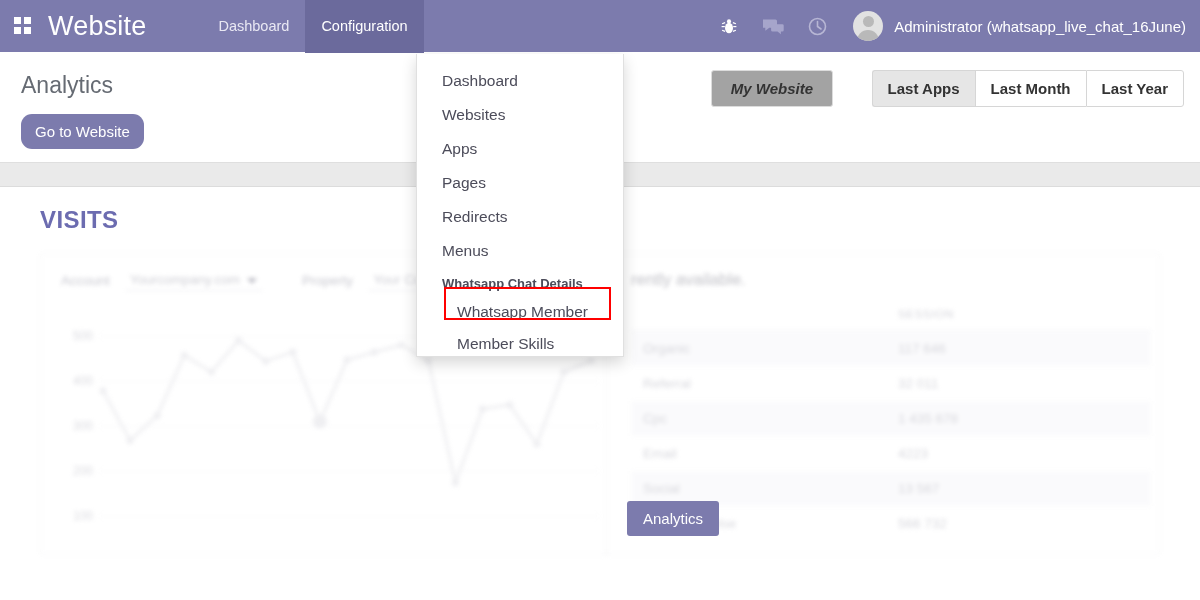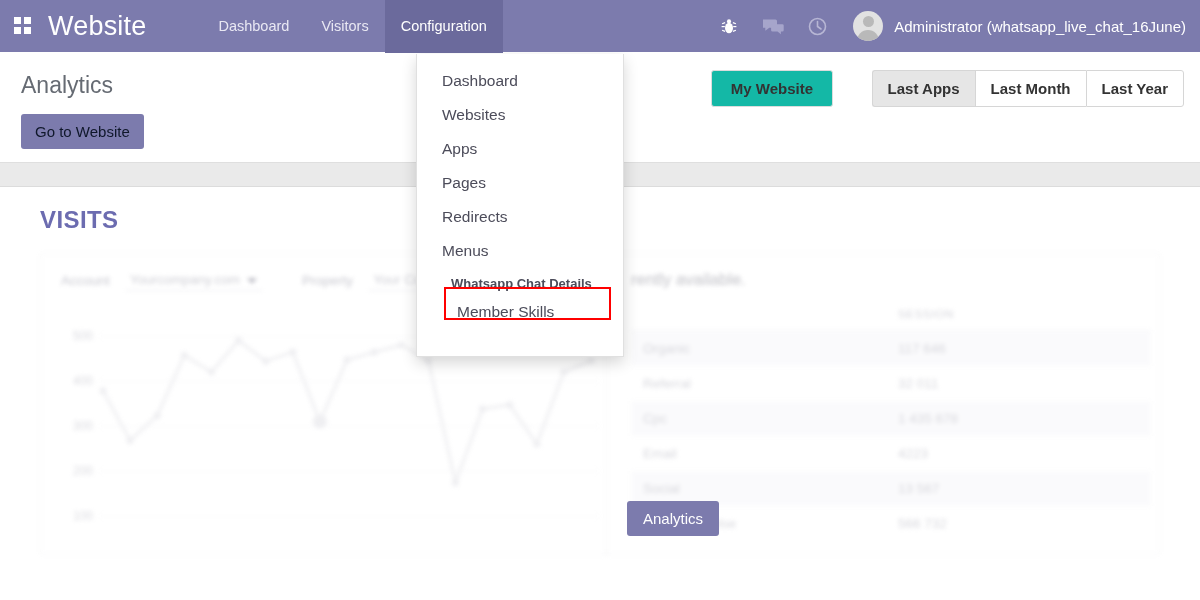--- a/index.html
+++ b/index.html
@@ -78,31 +78,31 @@
     width: 1200px; height: 109px;
     background: #ffffff;
     border-bottom: 1px solid #dfdfdf;
   }
   .page-title {
     position: absolute; left: 21px; top: 18px;
     font-size: 23px; color: #666b73; font-weight: 400;
   }
   .goto-btn {
     position: absolute; left: 21px; top: 60px;
-    background: #7c7bad; color: #0f172a;
-    font-size: 15px; border: none; border-radius: 3px;
+    background: #7c7bad; color: #ffffff;
+    font-size: 15px; border: none; border-radius: 11px;
     padding: 9px 14px; cursor: pointer;
     font-family: "Liberation Sans", sans-serif;
   }
   .website-btn {
     position: absolute; right: 367px; top: 16px;
-    background: #14b8a6; color: #333333;
+    background: #a3a3a3; color: #333333;
     font-size: 15px; border: 1px solid #dcdcdc; border-radius: 3px;
     padding: 9px 19px; cursor: pointer;
-    font-family: "Liberation Sans", sans-serif; font-weight: 700;
+    font-family: "Liberation Sans", sans-serif; font-weight: 700; font-style: italic;
   }
   .range-group {
     position: absolute; right: 16px; top: 16px;
     display: flex;
   }
   .range-btn {
     background: #ffffff; color: #333333;
     font-size: 15px; font-weight: 700;
     border: 1px solid #d6d6d6;
     border-right-width: 0;
@@ -211,21 +211,21 @@
     z-index: 55;
     padding-top: 10px;
   }
   .dd-item {
     font-size: 15.5px; color: #4c4c5a;
     padding: 8px 0 8px 25px; cursor: pointer;
     white-space: nowrap;
   }
   .dd-section {
     font-size: 13px; color: #4c4c5a; font-weight: 700;
-    padding: 8px 0 5px 34px; white-space: nowrap;
+    padding: 8px 0 5px 25px; white-space: nowrap;
   }
   .dd-sub {
     font-size: 15.5px; color: #4c4c5a;
     padding: 7px 0 7px 40px; cursor: pointer;
     white-space: nowrap;
   }
   .dd-highlight {
     position: absolute; left: 27px; top: 233px;
     width: 167px; height: 33px;
     border: 2.5px solid #ff0000;
@@ -239,21 +239,20 @@
 <div class="navbar">
   <div class="apps-icon">
     <span></span>
       <span></span>
       <span></span>
       <span></span>
   </div>
   <div class="brand">Website</div>
   <div class="nav-items">
     <div class="nav-item">Dashboard</div>
-    <div class="nav-item">Visitors</div>
     <div class="nav-item active">Configuration</div>
   </div>
   <div class="nav-right">
     <div class="nav-ic">
       <svg width="16" height="17" viewBox="0 0 16 17" fill="#ffffff">
         <ellipse cx="8" cy="10" rx="4" ry="5.2"></ellipse>
         <circle cx="8" cy="3.4" r="2.1"></circle>
         <rect x="7.4" y="4.6" width="1.2" height="2.6"></rect>
         <rect x="0.6" y="8" width="3.2" height="1.2"></rect>
         <rect x="12.2" y="8" width="3.2" height="1.2"></rect>
@@ -387,15 +386,16 @@
 </div>
 
 <div class="dropdown">
   <div class="dd-item">Dashboard</div>
   <div class="dd-item">Websites</div>
   <div class="dd-item">Apps</div>
   <div class="dd-item">Pages</div>
   <div class="dd-item">Redirects</div>
   <div class="dd-item">Menus</div>
   <div class="dd-section">Whatsapp Chat Details</div>
+  <div class="dd-sub">Whatsapp Member</div>
   <div class="dd-sub">Member Skills</div>
   <div class="dd-highlight"></div>
 </div>
 
 </body></html>

